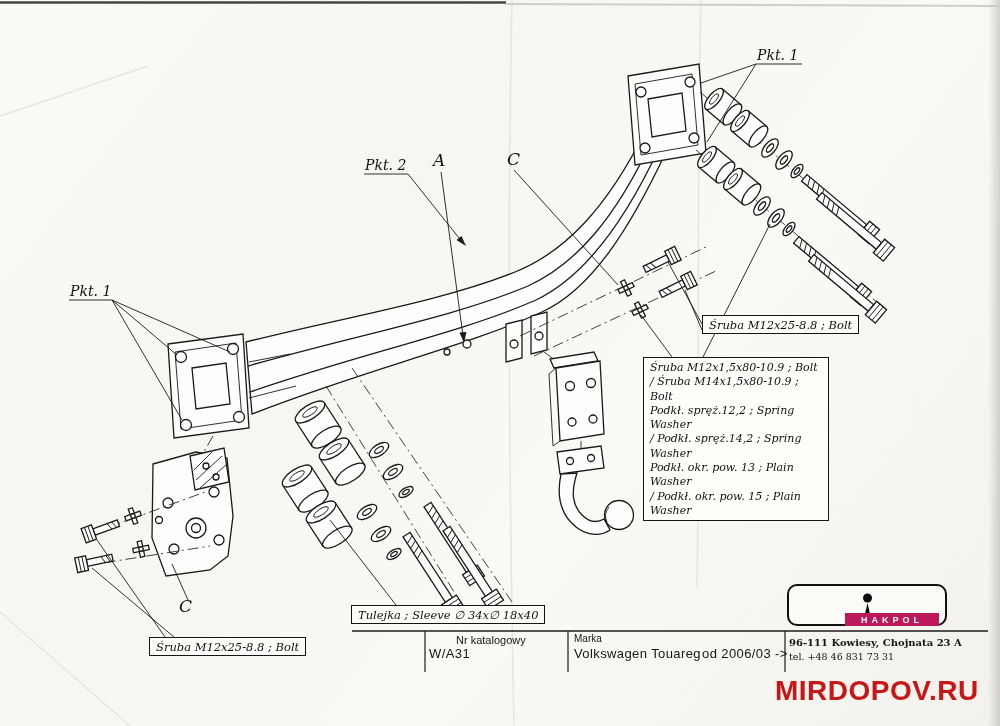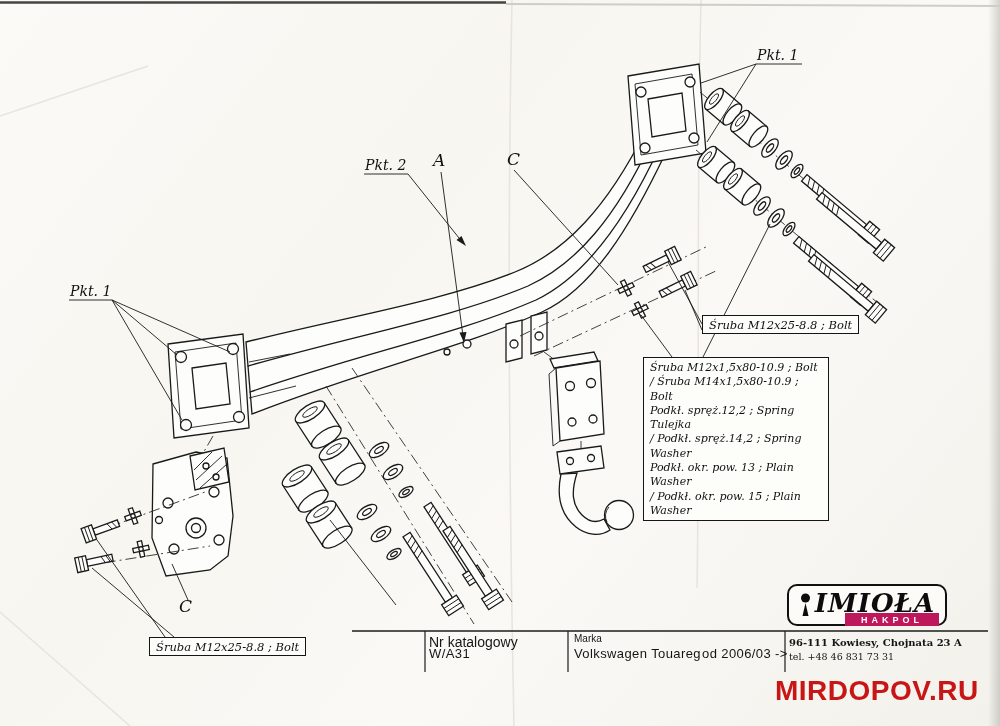--- a/index.html
+++ b/index.html
@@ -29,21 +29,21 @@
     color:#101010; padding:2px 6px 1px; white-space:nowrap;
     font:italic 11.5px "DejaVu Serif", serif;
     text-align:center;
   }
   .parts-box {
     position:absolute; left:643px; top:357px; width:186px;
     border:1.4px solid #151515; background:#fdfdfa; padding:3px 6px 2px;
     font:italic 11px "DejaVu Serif", serif; color:#101010; line-height:1.3;
   }
   .footer-text { position:absolute; color:#151515; white-space:nowrap; }
-  .f-small  { font-size:14px; }
+  .f-small  { font-size:11px;margin-left:27px; }
   .f-med    { font-size:10px; }
   .f-val    { font-size:13px; letter-spacing:0.4px; }
   .addr     { font:bold 10px "DejaVu Serif", serif; }
   .phone    { font:9.5px "DejaVu Serif", serif; }
 
   .logo-box {
     position:absolute; left:787px; top:584px; width:160px; height:42px;
     border:2.6px solid #101010; border-radius:10px; background:#fcfbf8;
     display:flex; align-items:center; justify-content:center; gap:3px;
   }
@@ -282,42 +282,42 @@
 <div class="plabel" style="left:757px; top:47px;">Pkt. 1</div>
 <div class="plabel" style="left:365px; top:157px;">Pkt. 2</div>
 <div class="plabel big" style="left:433px; top:150px;">A</div>
 <div class="plabel big" style="left:507px; top:149px;">C</div>
 <div class="plabel" style="left:70px;  top:283px;">Pkt. 1</div>
 <div class="plabel big" style="left:179px; top:596px;">C</div>
 <div class="plabel big" style="left:741px; top:477px;">B</div>
 
 <div class="callout" style="left:702px; top:315px;">Śruba M12x25-8.8 ;  Bolt</div>
 <div class="callout" style="left:149px; top:637px;">Śruba M12x25-8.8 ;  Bolt</div>
+<div class="callout" style="left:351px; top:605px;">Tulejka ; Sleeve  ∅ 34x∅ 18x40</div>
 
 <div class="parts-box">
   <div>Śruba M12x1,5x80-10.9 ;   Bolt</div>
   <div>/ Śruba M14x1,5x80-10.9 ;   Bolt</div>
-  <div>Podkł. spręż.12,2 ;  Spring Tulejka</div>
+  <div>Podkł. spręż.12,2 ;  Spring Washer</div>
   <div>/ Podkł. spręż.14,2 ;  Spring Washer</div>
   <div>Podkł. okr. pow. 13 ;  Plain Washer</div>
   <div>/ Podkł. okr. pow. 15 ;  Plain Washer</div>
 </div>
 
 <div class="footer-text f-small" style="left:429px; top:634px;">Nr katalogowy</div>
 <div class="footer-text f-val" style="left:429px; top:646px;">W/A31</div>
 <div class="footer-text f-med" style="left:574px; top:633px;">Marka</div>
 <div class="footer-text f-val" style="left:574px; top:646px;">Volkswagen  Touareg</div>
 <div class="footer-text f-val" style="left:702px; top:646px;">od 2006/03 -&gt;</div>
 
 <div class="logo-box">
   <svg width="13" height="24" viewBox="0 0 13 24">
     <circle cx="6.5" cy="5" r="4.5" fill="#0c0c0c"></circle>
     <path d="M6.5,10 L9.5,23 L3.5,23 Z" fill="#0c0c0c"></path>
   </svg>
-  <span class="logo-text">IMIOŁA</span>
   <span class="logo-sub">HAKPOL</span>
 </div>
 
 <div class="footer-text addr" style="left:789px; top:637px;">96-111 Kowiesy, Chojnata 23 A</div>
 <div class="footer-text phone" style="left:789px; top:651px;">tel.  +48 46 831 73 31</div>
 
 <div class="watermark">MIRDOPOV.RU</div>
 
 </div>
 

